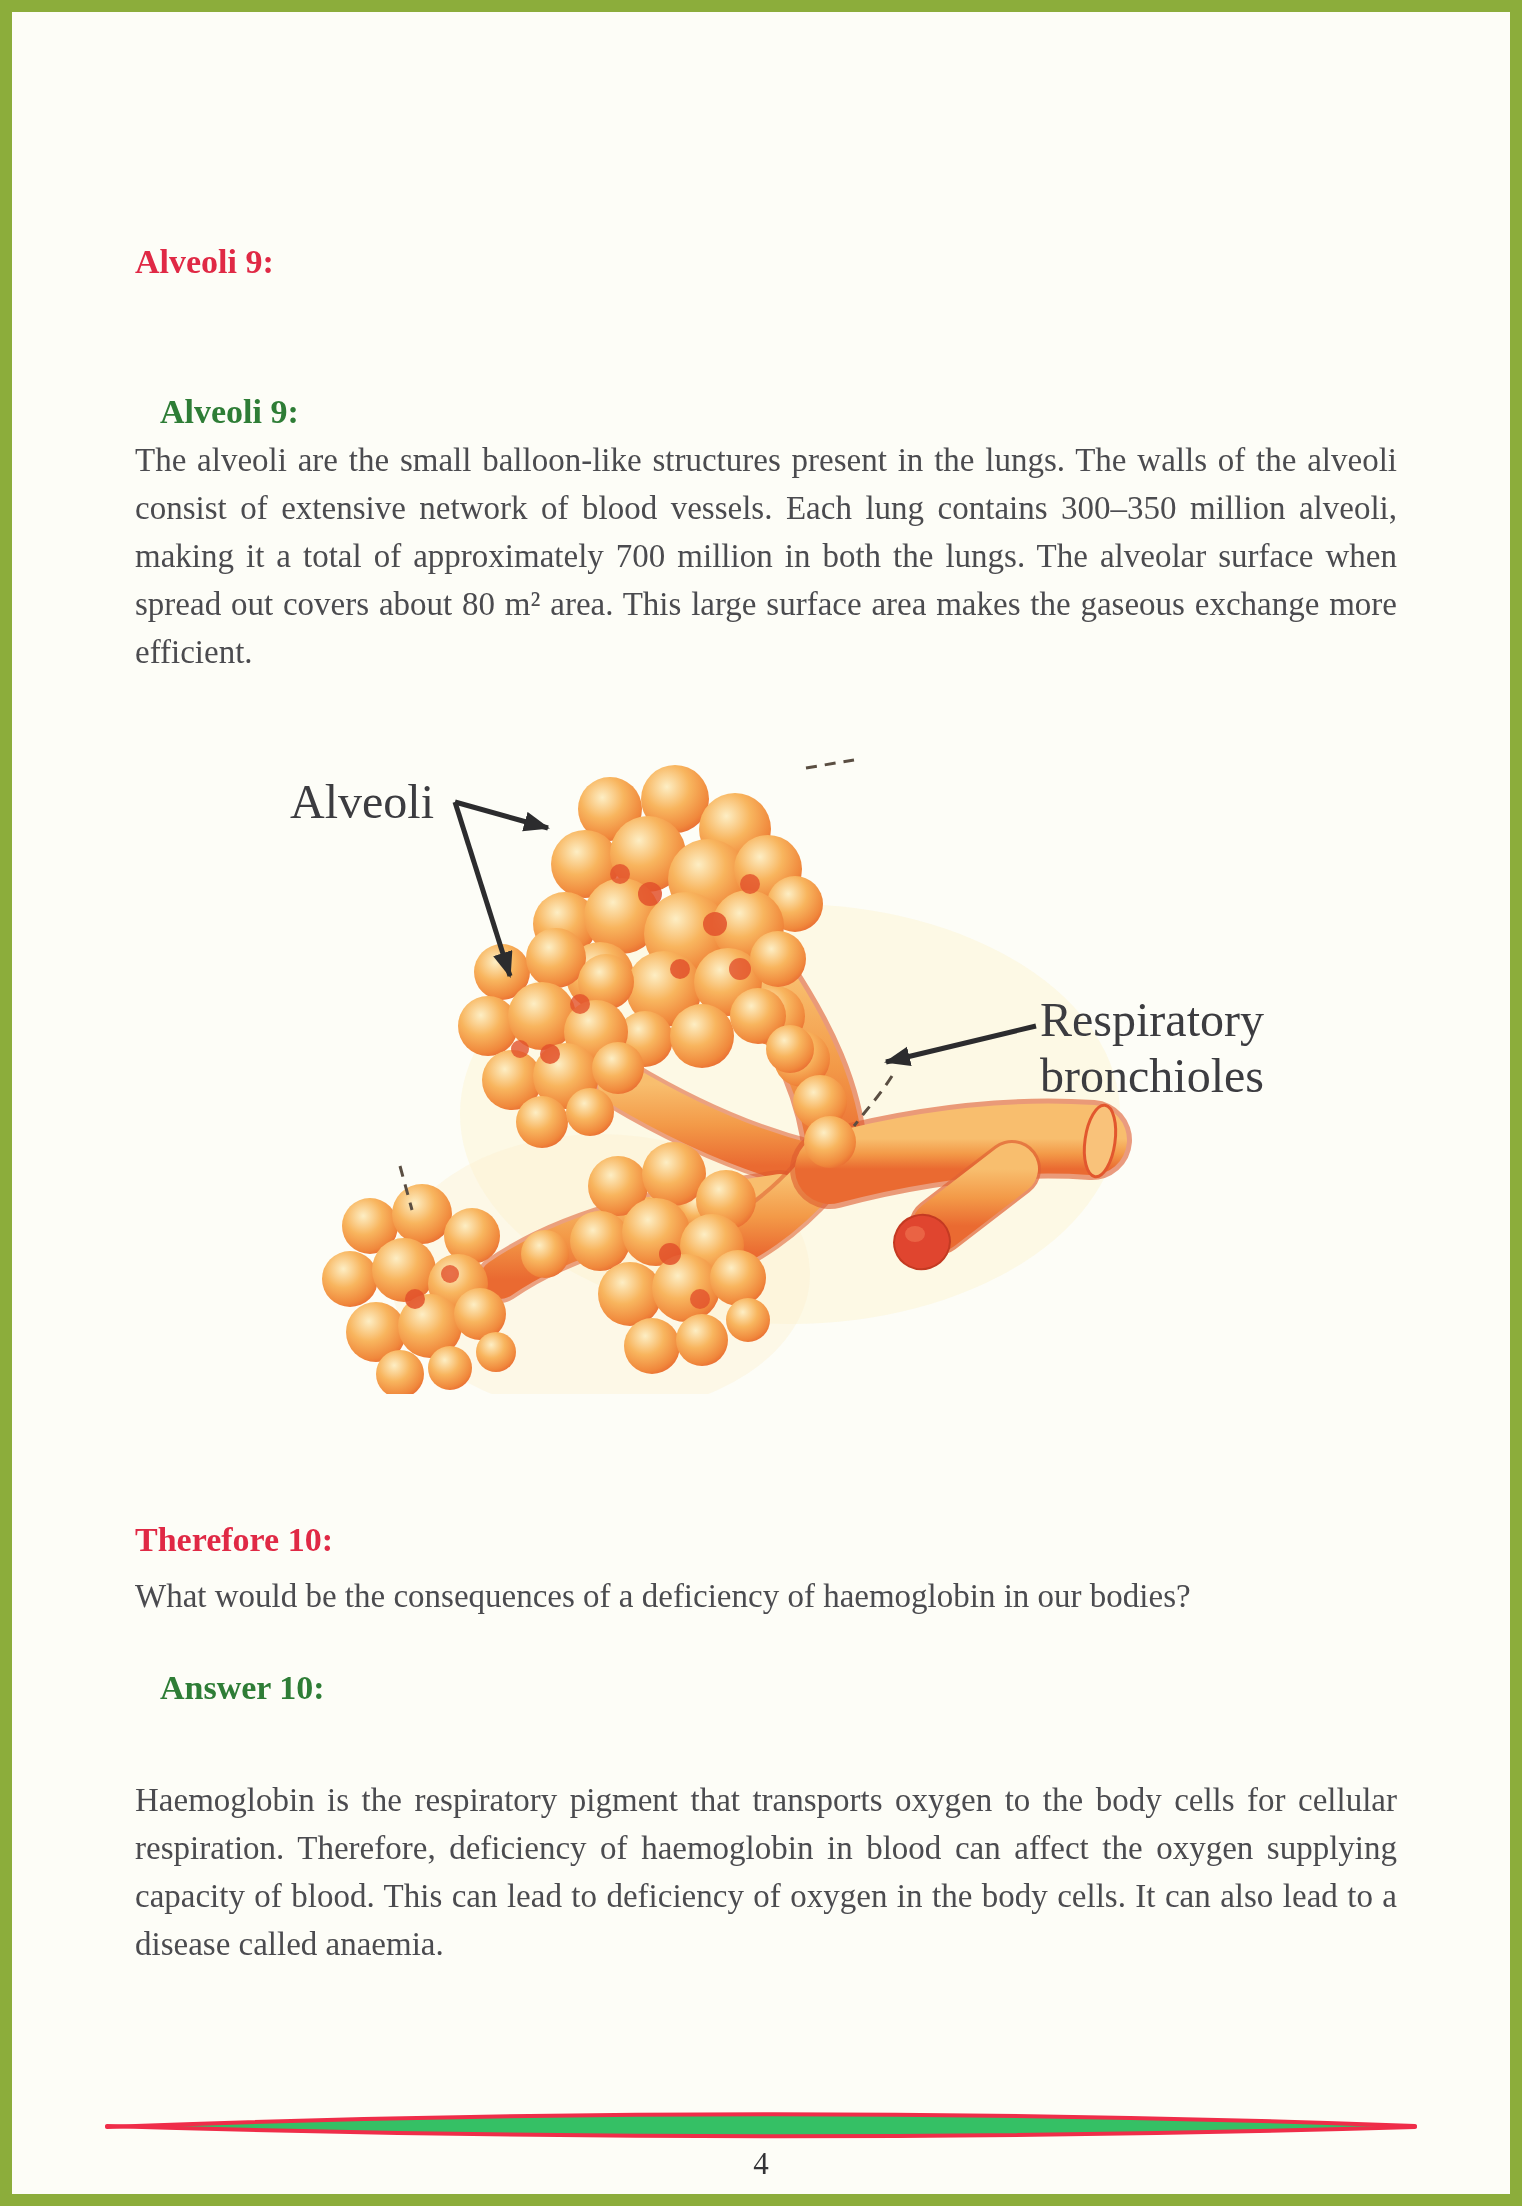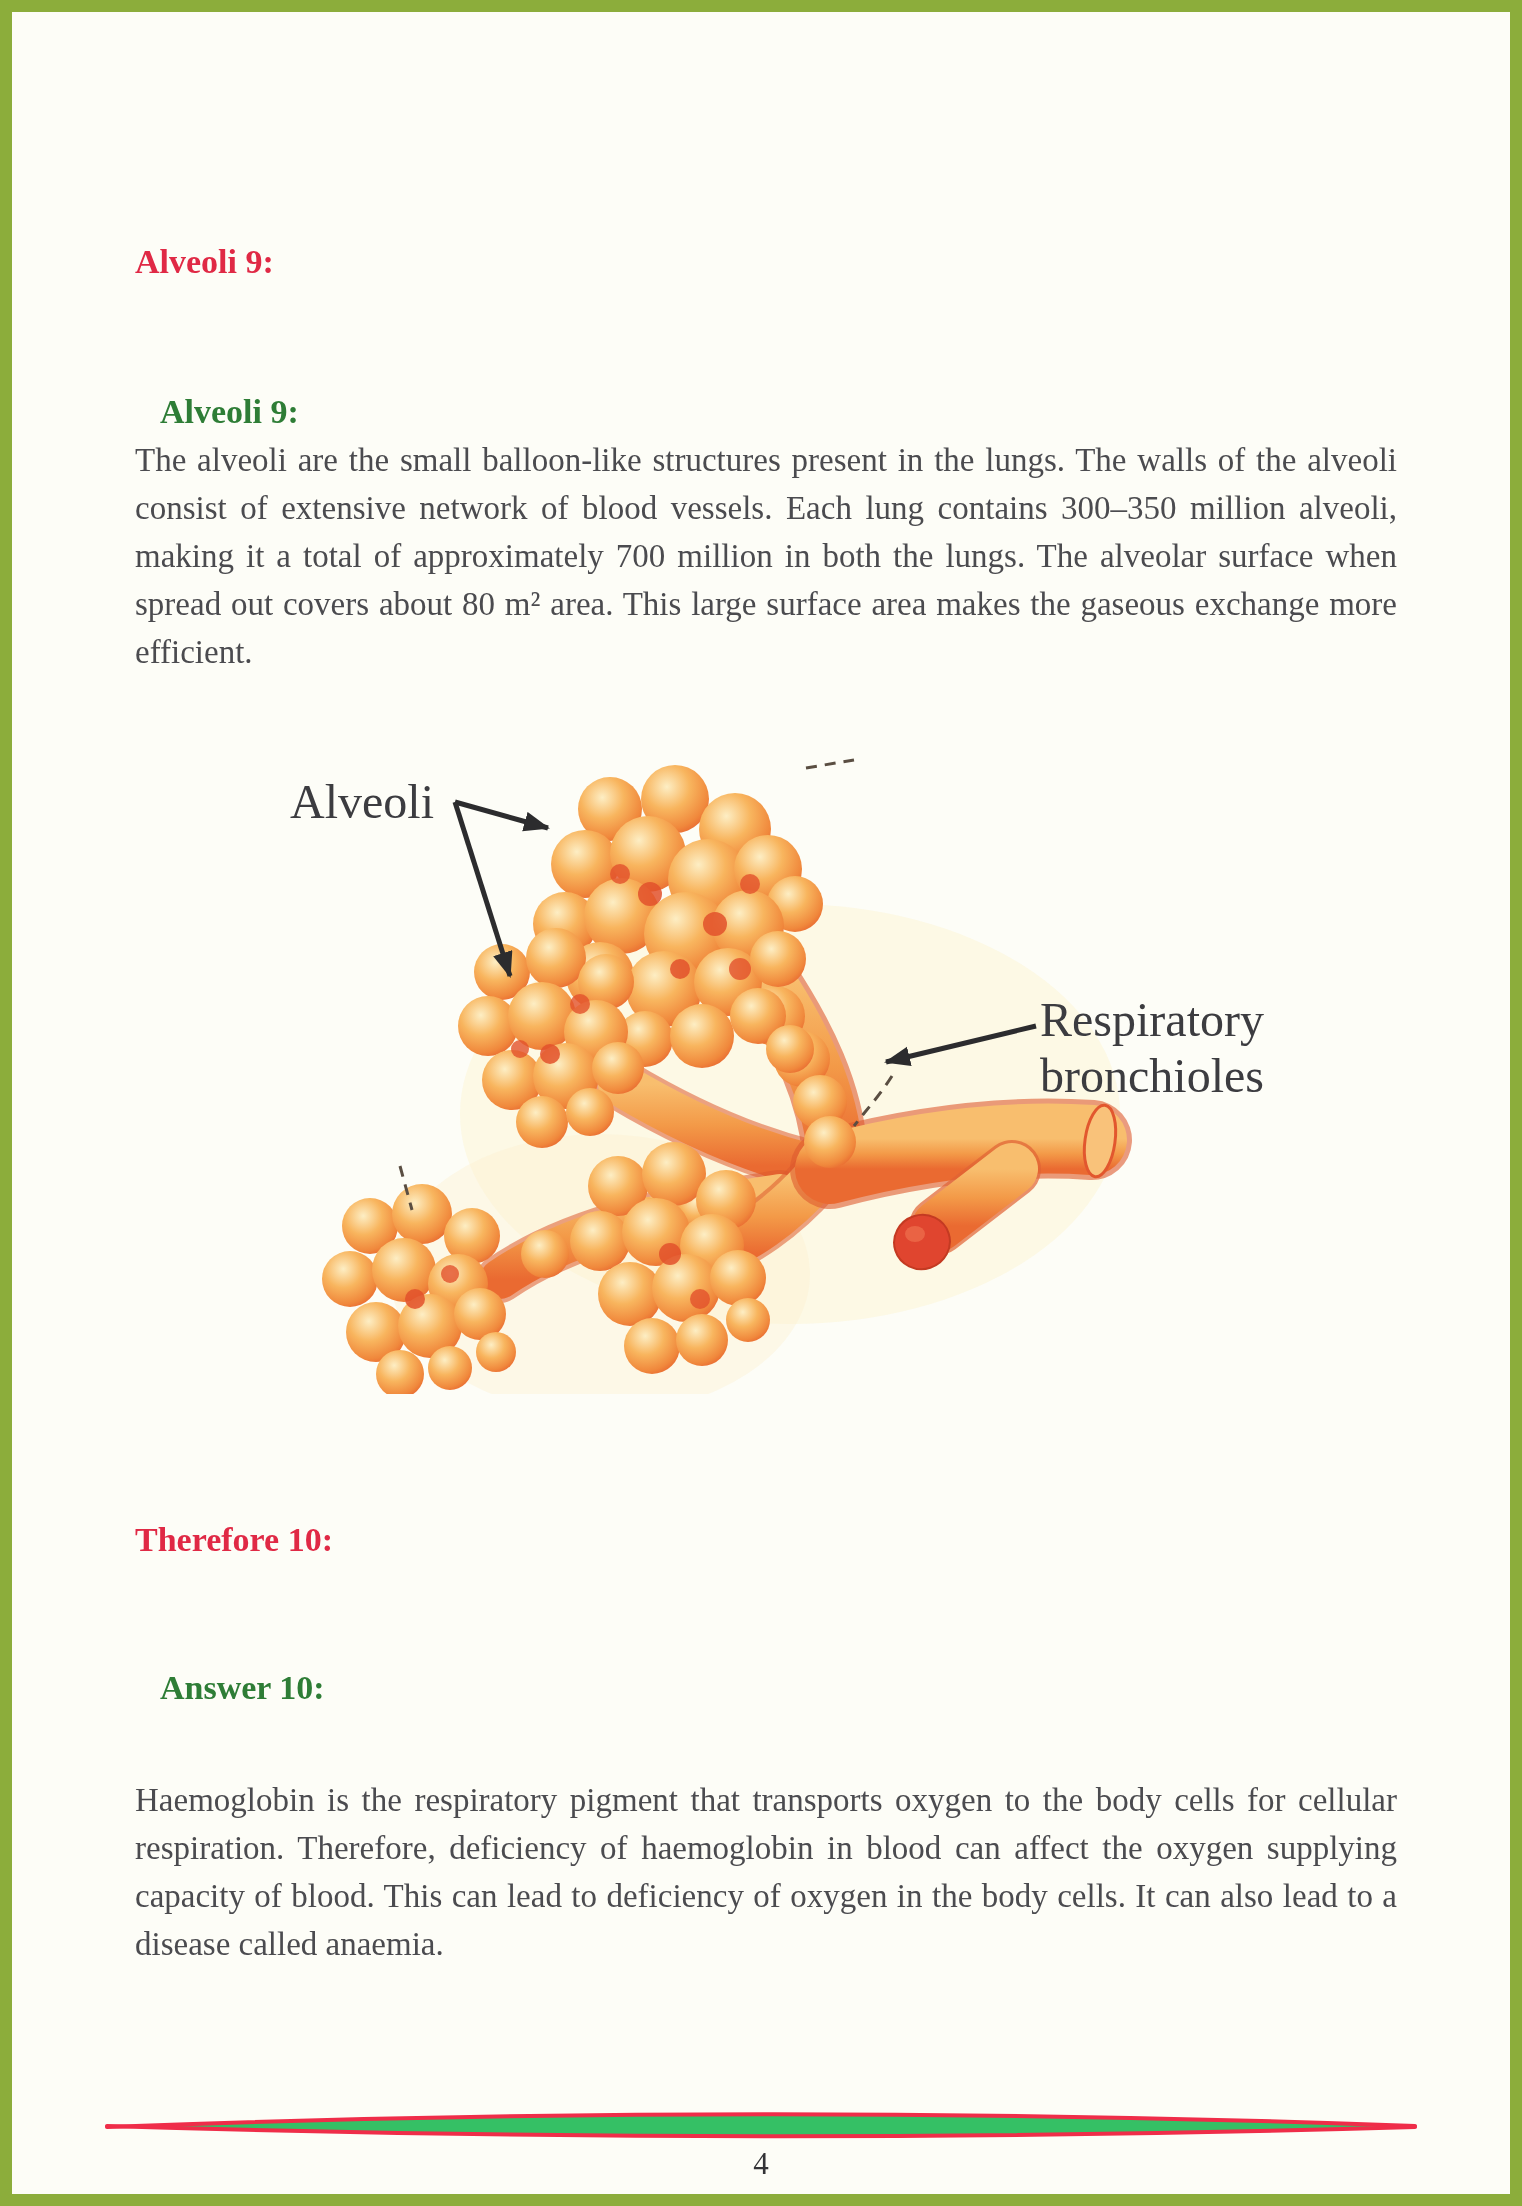--- a/index.html
+++ b/index.html
@@ -213,20 +213,21 @@
     </g>
     <g>
       <text class="diagram-label" x="790" y="282" font-size="48">Respiratory</text>
       <text class="diagram-label" x="790" y="338" font-size="48">bronchioles</text>
       <path class="arrow-line" d="M786,272 L636,308" marker-end="url(#ah)"></path>
     </g>
   </svg>
 
   <h2 class="q-heading abs" style="left:123px;top:1508px;">Therefore 10:</h2>
 
+  <p class="body-line abs" style="left:123px;top:1560px;width:1290px;">What would be the consequences of a deficiency of haemoglobin in our bodies?</p>
 
   <h2 class="a-heading abs" style="left:148px;top:1656px;">Answer 10:</h2>
 
   <p class="para abs" style="left:123px;top:1764px;">Haemoglobin is the respiratory pigment that transports oxygen to the body cells for cellular respiration. Therefore, deficiency of haemoglobin in blood can affect the oxygen supplying capacity of blood. This can lead to deficiency of oxygen in the body cells. It can also lead to a disease called anaemia.</p>
 
   <svg class="abs" style="left:93px;top:2100px;" width="1312" height="30" viewBox="0 0 1312 30" aria-label="divider">
     <path class="divider-green-lens" d="M18,14 Q656,-8 1294,14 Q656,34 18,14 Z"></path>
     <path class="divider-red-line" d="M2,15 Q656,-10 1310,14"></path>
     <path class="divider-red-line" d="M2,14 Q656,34 1310,15"></path>
   </svg>

